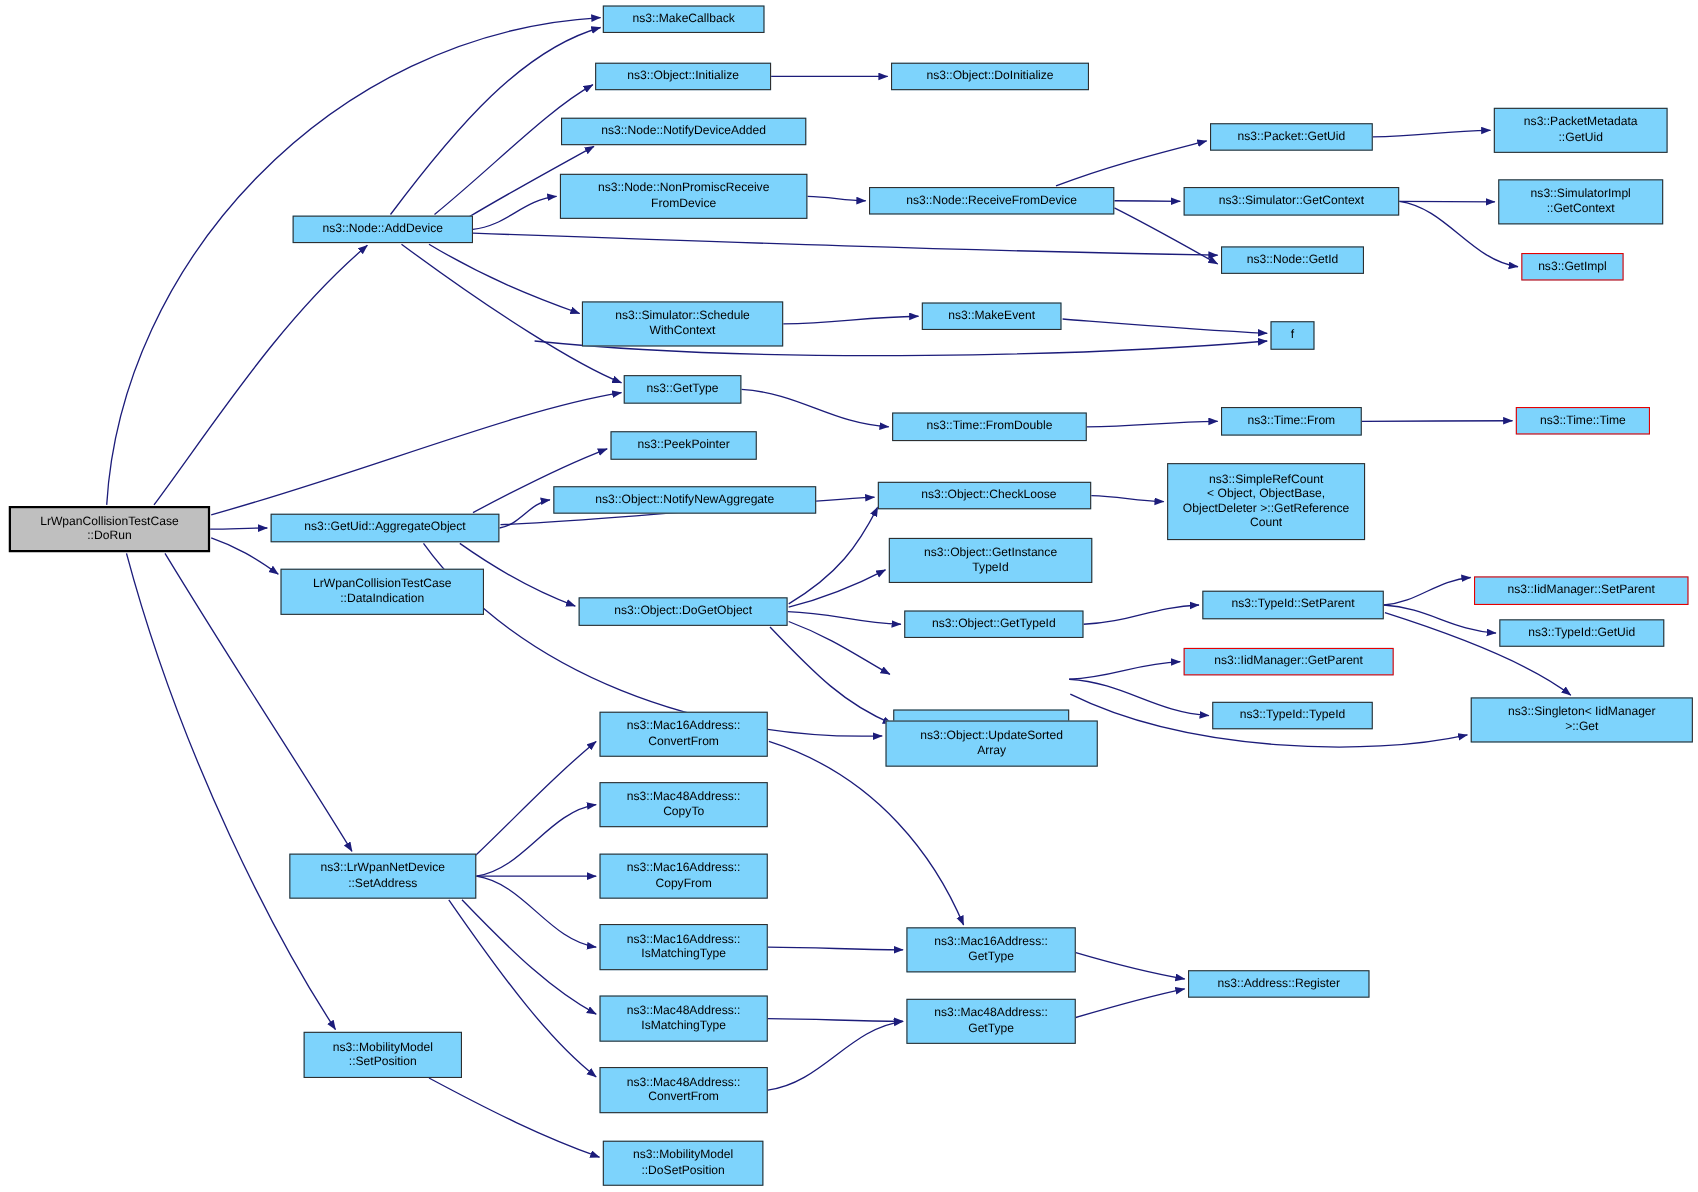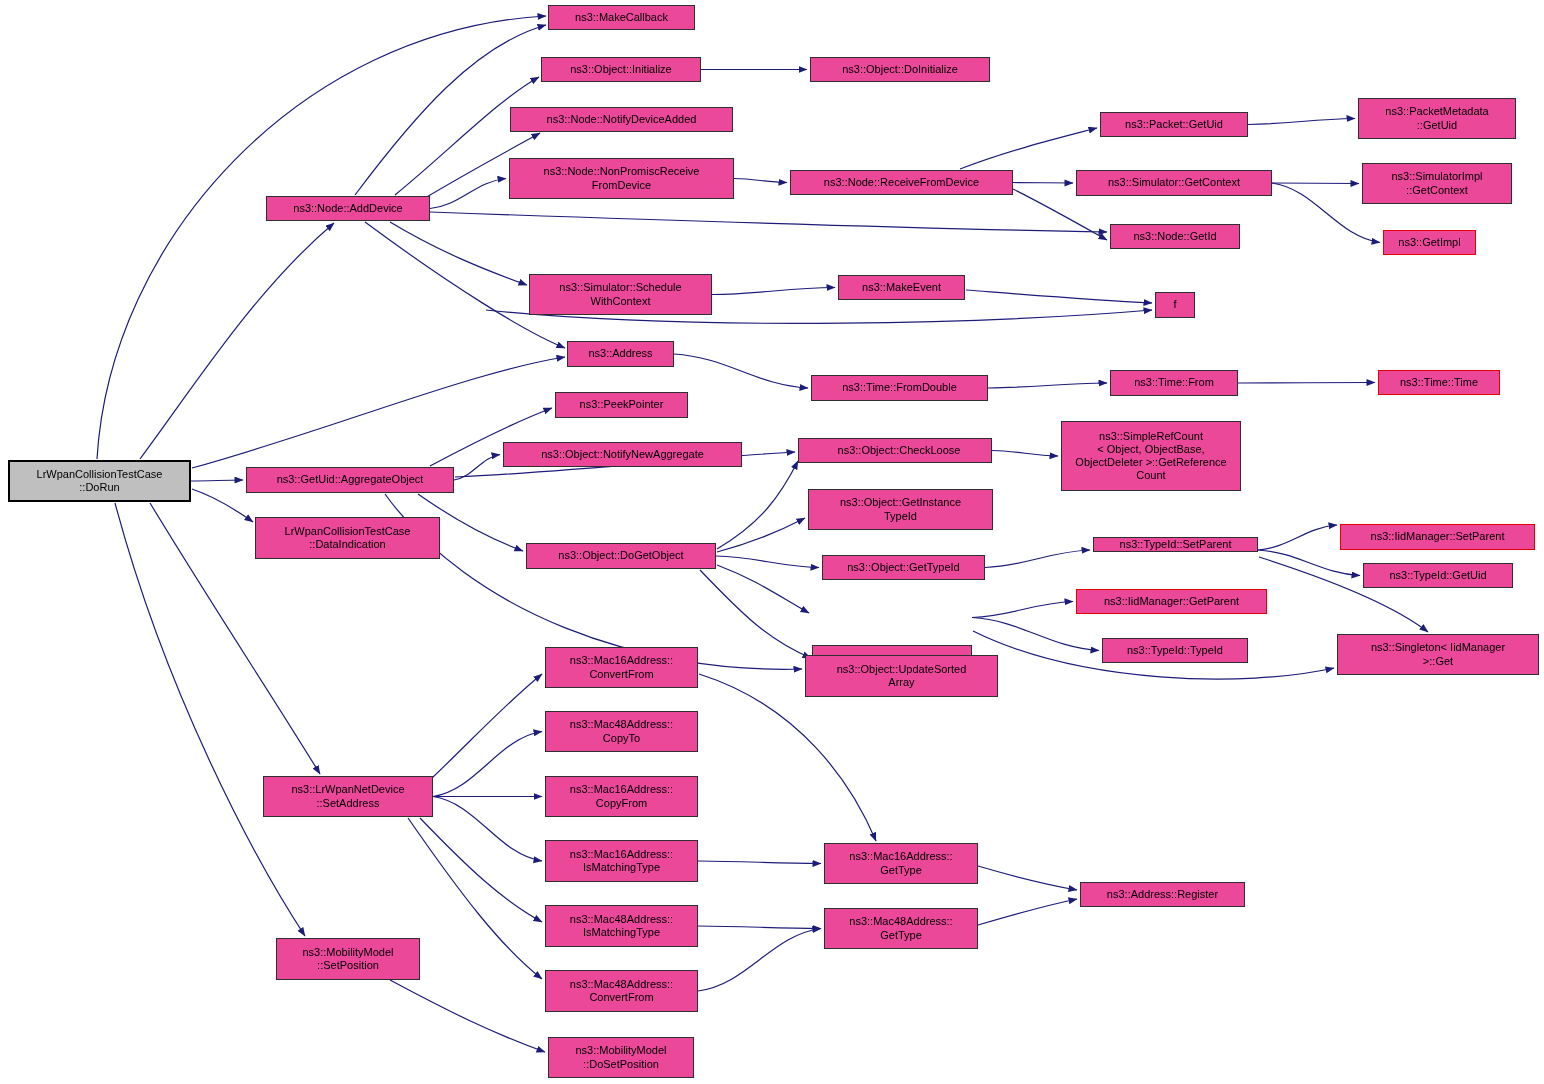--- a/index.html
+++ b/index.html
@@ -10,21 +10,21 @@
     font-family:"Liberation Sans", sans-serif;
     overflow:hidden;
   }
   #edges { position:absolute; left:0; top:0; width:1544px; height:1084px; }
   .node {
     position:absolute;
     display:flex; align-items:center; justify-content:center;
     text-align:center;
     font-size:11px; line-height:1.2;
     color:#000000;
-    background:#ec4899;
+    background:#7dd3fc;
     border:1px solid #2f2f2f;
     box-sizing:border-box;
     white-space:pre-line;
     cursor:pointer;
     padding:1px 2px;
   }
   .node.main {
     background:#bfbfbf;
     border:2px solid #000000;
     cursor:default;
@@ -119,39 +119,39 @@
 ::GetUid</div>
       <div class="node normal" style="left: 1076px; top: 170px; width: 196px; height: 26px;">ns3::Simulator::GetContext</div>
       <div class="node normal" style="left: 1362px; top: 163px; width: 150px; height: 41px;">ns3::SimulatorImpl
 ::GetContext</div>
       <div class="node red" style="left: 1383px; top: 230px; width: 93px; height: 25px;">ns3::GetImpl</div>
       <div class="node normal" style="left: 1110px; top: 224px; width: 130px; height: 25px;">ns3::Node::GetId</div>
       <div class="node normal" style="left: 529px; top: 274px; width: 183px; height: 41px;">ns3::Simulator::Schedule
 WithContext</div>
       <div class="node normal" style="left: 838px; top: 275px; width: 127px; height: 25px;">ns3::MakeEvent</div>
       <div class="node normal" style="left: 1155px; top: 292px; width: 40px; height: 26px;">f</div>
-      <div class="node normal" style="left: 567px; top: 341px; width: 107px; height: 26px;">ns3::Address</div>
+      <div class="node normal" style="left: 567px; top: 341px; width: 107px; height: 26px;">ns3::GetType</div>
       <div class="node normal" style="left: 811px; top: 375px; width: 177px; height: 26px;">ns3::Time::FromDouble</div>
       <div class="node normal" style="left: 1110px; top: 370px; width: 128px; height: 26px;">ns3::Time::From</div>
       <div class="node red" style="left: 1378px; top: 370px; width: 122px; height: 25px;">ns3::Time::Time</div>
       <div class="node normal" style="left: 555px; top: 392px; width: 133px; height: 26px;">ns3::PeekPointer</div>
       <div class="node normal" style="left: 503px; top: 442px; width: 239px; height: 25px;">ns3::Object::NotifyNewAggregate</div>
       <div class="node normal" style="left: 246px; top: 467px; width: 208px; height: 26px;">ns3::GetUid::AggregateObject</div>
       <div class="node normal" style="left: 255px; top: 517px; width: 185px; height: 42px;">LrWpanCollisionTestCase
 ::DataIndication</div>
       <div class="node normal" style="left: 798px; top: 438px; width: 194px; height: 25px; padding-left: 10px;">ns3::Object::CheckLoose</div>
       <div class="node normal" style="left: 1061px; top: 421px; width: 180px; height: 70px;">ns3::SimpleRefCount
 &lt; Object, ObjectBase,
 ObjectDeleter &gt;::GetReference
 Count</div>
       <div class="node normal" style="left: 808px; top: 489px; width: 185px; height: 41px;">ns3::Object::GetInstance
 TypeId</div>
       <div class="node normal" style="left: 822px; top: 555px; width: 163px; height: 25px;">ns3::Object::GetTypeId</div>
       <div class="node normal" style="left: 526px; top: 543px; width: 190px; height: 26px;">ns3::Object::DoGetObject</div>
-      <div class="node normal" style="left: 1093px; top: 537px; width: 165px; height: 15px;">ns3::TypeId::SetParent</div>
+      <div class="node normal" style="left: 1093px; top: 537px; width: 165px; height: 26px;">ns3::TypeId::SetParent</div>
       <div class="node red" style="left: 1340px; top: 512px; width: 195px; height: 26px; margin-top: 12px;">ns3::IidManager::SetParent</div>
       <div class="node normal" style="left: 1363px; top: 563px; width: 150px; height: 25px;">ns3::TypeId::GetUid</div>
       <div class="node normal" style="left: 812px; top: 605px; width: 160px; height: 40px; margin-top: 40px;">ns3::TypeId::GetParent</div>
       <div class="node red" style="left: 1076px; top: 589px; width: 191px; height: 25px;">ns3::IidManager::GetParent</div>
       <div class="node normal" style="left: 1102px; top: 638px; width: 146px; height: 25px;">ns3::TypeId::TypeId</div>
       <div class="node normal" style="left: 805px; top: 655px; width: 193px; height: 42px;">ns3::Object::UpdateSorted
 Array</div>
       <div class="node normal" style="left: 1337px; top: 634px; width: 202px; height: 41px;">ns3::Singleton&lt; IidManager
 &gt;::Get</div>
       <div class="node normal" style="left: 545px; top: 647px; width: 153px; height: 41px;">ns3::Mac16Address::

